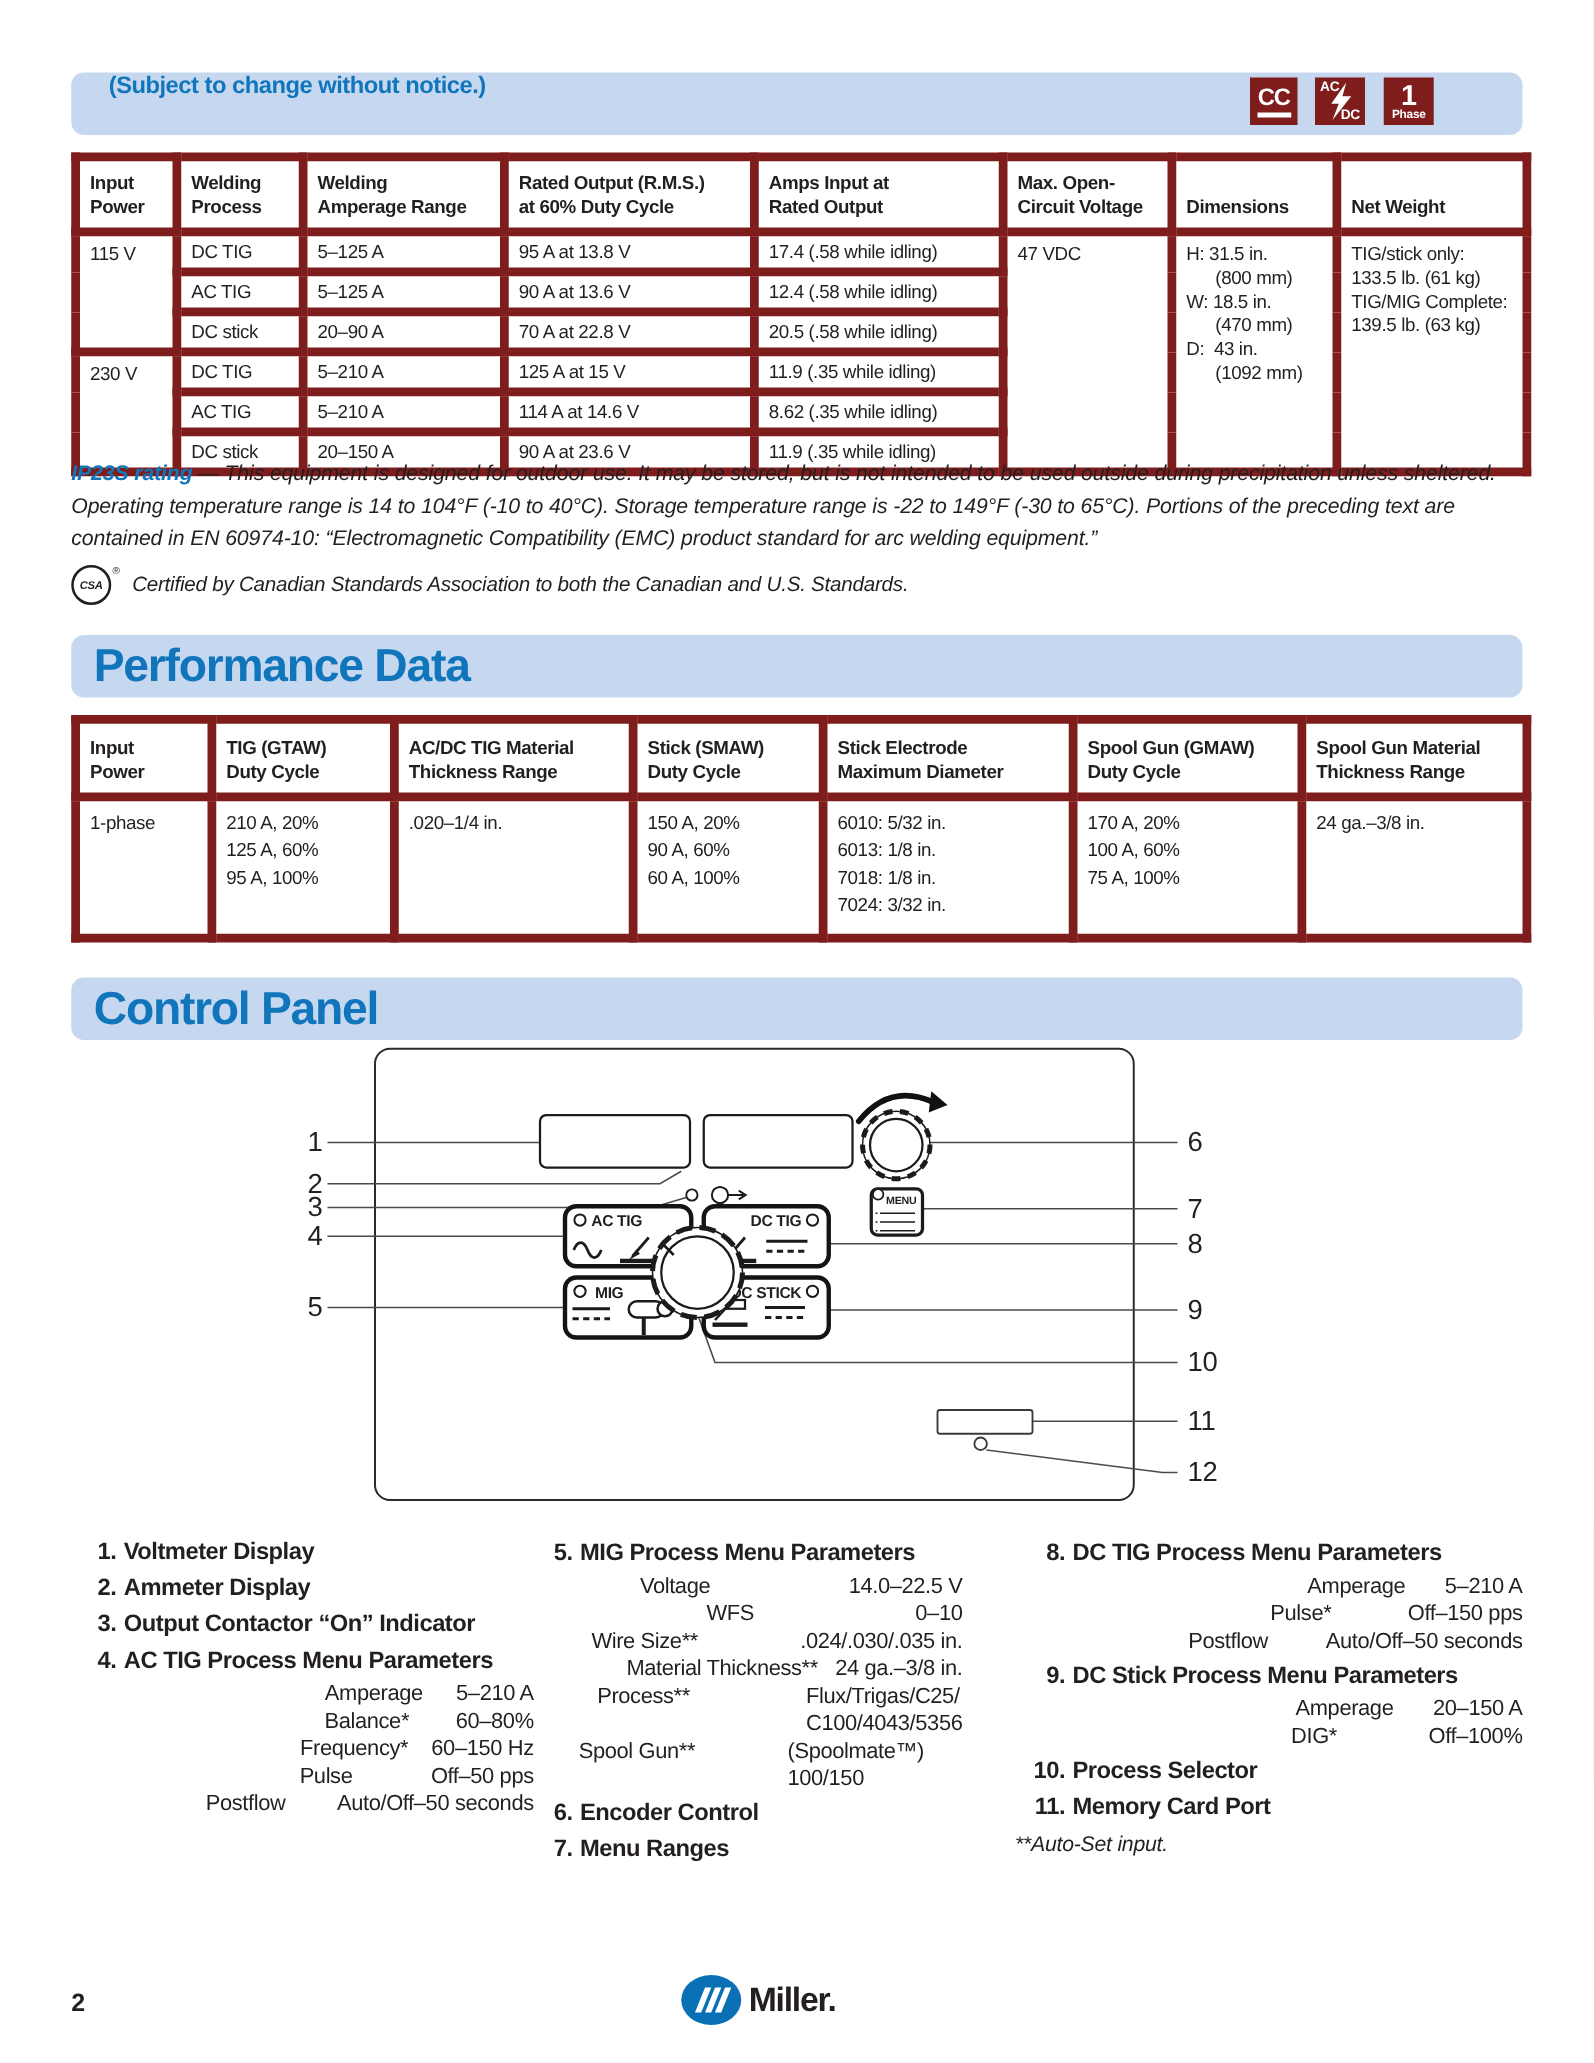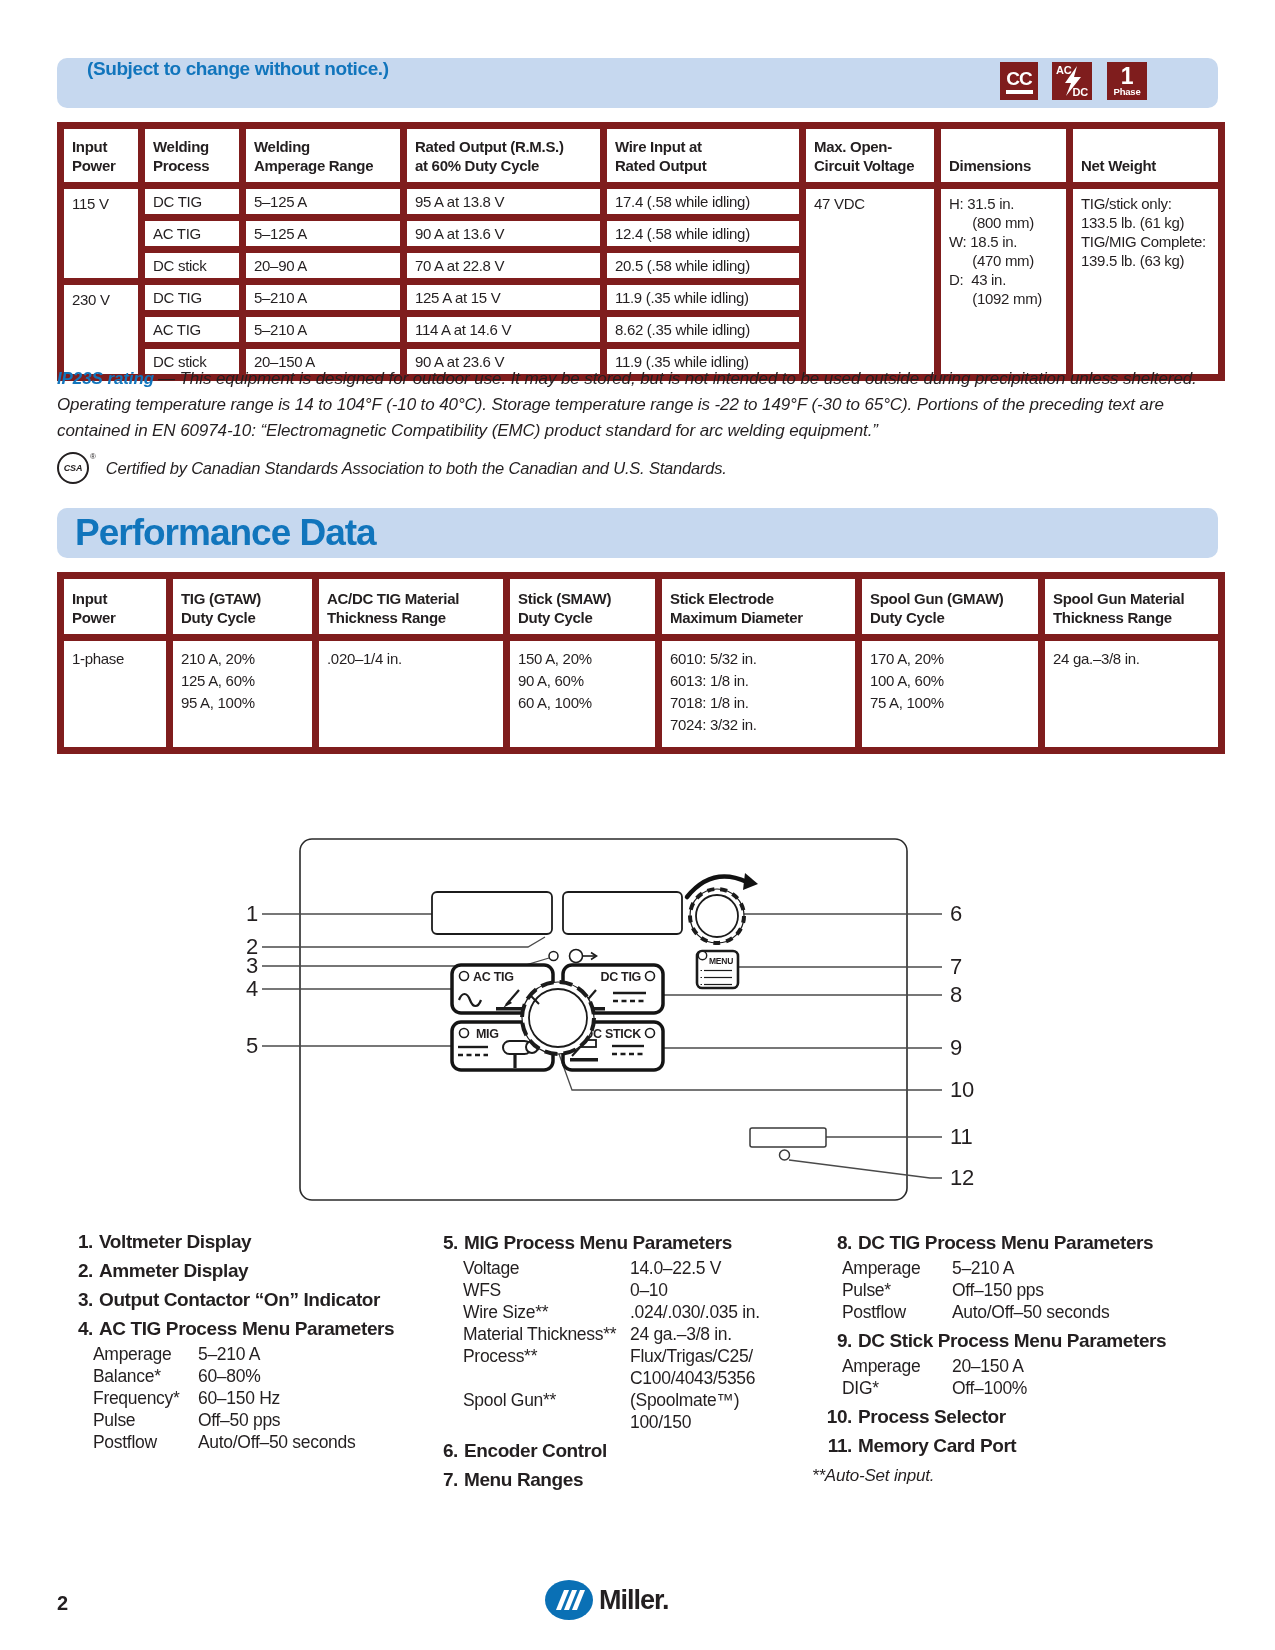--- a/index.html
+++ b/index.html
@@ -41,21 +41,21 @@
             display:flex;align-items:center;justify-content:center;font-weight:bold;font-size:9px;
             font-style:italic;flex-shrink:0;}
   .csa-r{font-size:8px;align-self:flex-start;margin:0 10px 0 1px;}
   .csa .txt{font-style:italic;font-size:16.5px;}
   .diagram{position:absolute;left:230px;top:830px;}
   .leg-col{position:absolute;}
   .leg-item{font-size:19px;line-height:20px;font-weight:bold;margin-bottom:9px;letter-spacing:-0.4px;}
   .leg-num{display:inline-block;width:36px;text-align:right;}
   .leg-title{margin-left:6px;}
   .leg-params{margin:-5px 0 8px 36px;font-size:17.5px;line-height:22px;letter-spacing:-0.3px;}
-  .leg-row{display:flex;}
+  .leg-row{display:flex;justify-content:flex-end;}
   .leg-label{width:105px;flex-shrink:0;}
   .leg-value{white-space:pre-line;}
   .c2 .leg-num{width:33px;}
   .c2 .leg-params{margin-left:38px;}
   .c2 .leg-label{width:167px;}
   .c3 .leg-num{width:82px;}
   .c3 .leg-params{margin-left:72px;}
   .c3 .leg-label{width:110px;}
   .footnotes{margin:6px 0 0 42px;font-style:italic;font-size:17px;line-height:22px;font-weight:normal;}
   .pagenum{position:absolute;left:57px;top:1592px;font-size:20px;font-weight:bold;}
@@ -108,21 +108,21 @@
     <tbody>
         <tr class="h">
       <th>Input
 Power</th>
       <th>Welding
 Process</th>
       <th>Welding
 Amperage Range</th>
       <th>Rated Output (R.M.S.)
 at 60% Duty Cycle</th>
-      <th>Wire Input at
+      <th>Amps Input at
 Rated Output</th>
       <th>Max. Open-
 Circuit Voltage</th>
       <th>Dimensions</th>
       <th>Net Weight</th>
     </tr>
     <tr class="r">
       <td class="top" rowspan="3">115 V</td>
       <td>DC TIG</td>
       <td>5–125 A</td>
@@ -229,20 +229,23 @@
 7018: 1/8 in.
 7024: 3/32 in.</td>
       <td>170 A, 20%
 100 A, 60%
 75 A, 100%</td>
       <td>24 ga.–3/8 in.</td>
     </tr>
   </tbody>
     </table>
 
+  <div class="banner" style="top:782px;">
+    <span class="t">Control Panel</span>
+  </div>
 
   <svg class="diagram" width="760" height="380" viewBox="230 830 760 380">
 
     <rect x="300" y="839" width="607" height="361" rx="12" fill="#ffffff" stroke="#2a2a2a" stroke-width="1.6"></rect>
 
     <g stroke="#4a4a4a" stroke-width="1.3" fill="none">
       <polyline points="262,914 432,914"></polyline>
       <polyline points="262,947 528,947 545,937"></polyline>
       <polyline points="262,966 522,966 549,958"></polyline>
       <polyline points="262,989 452,989"></polyline>

